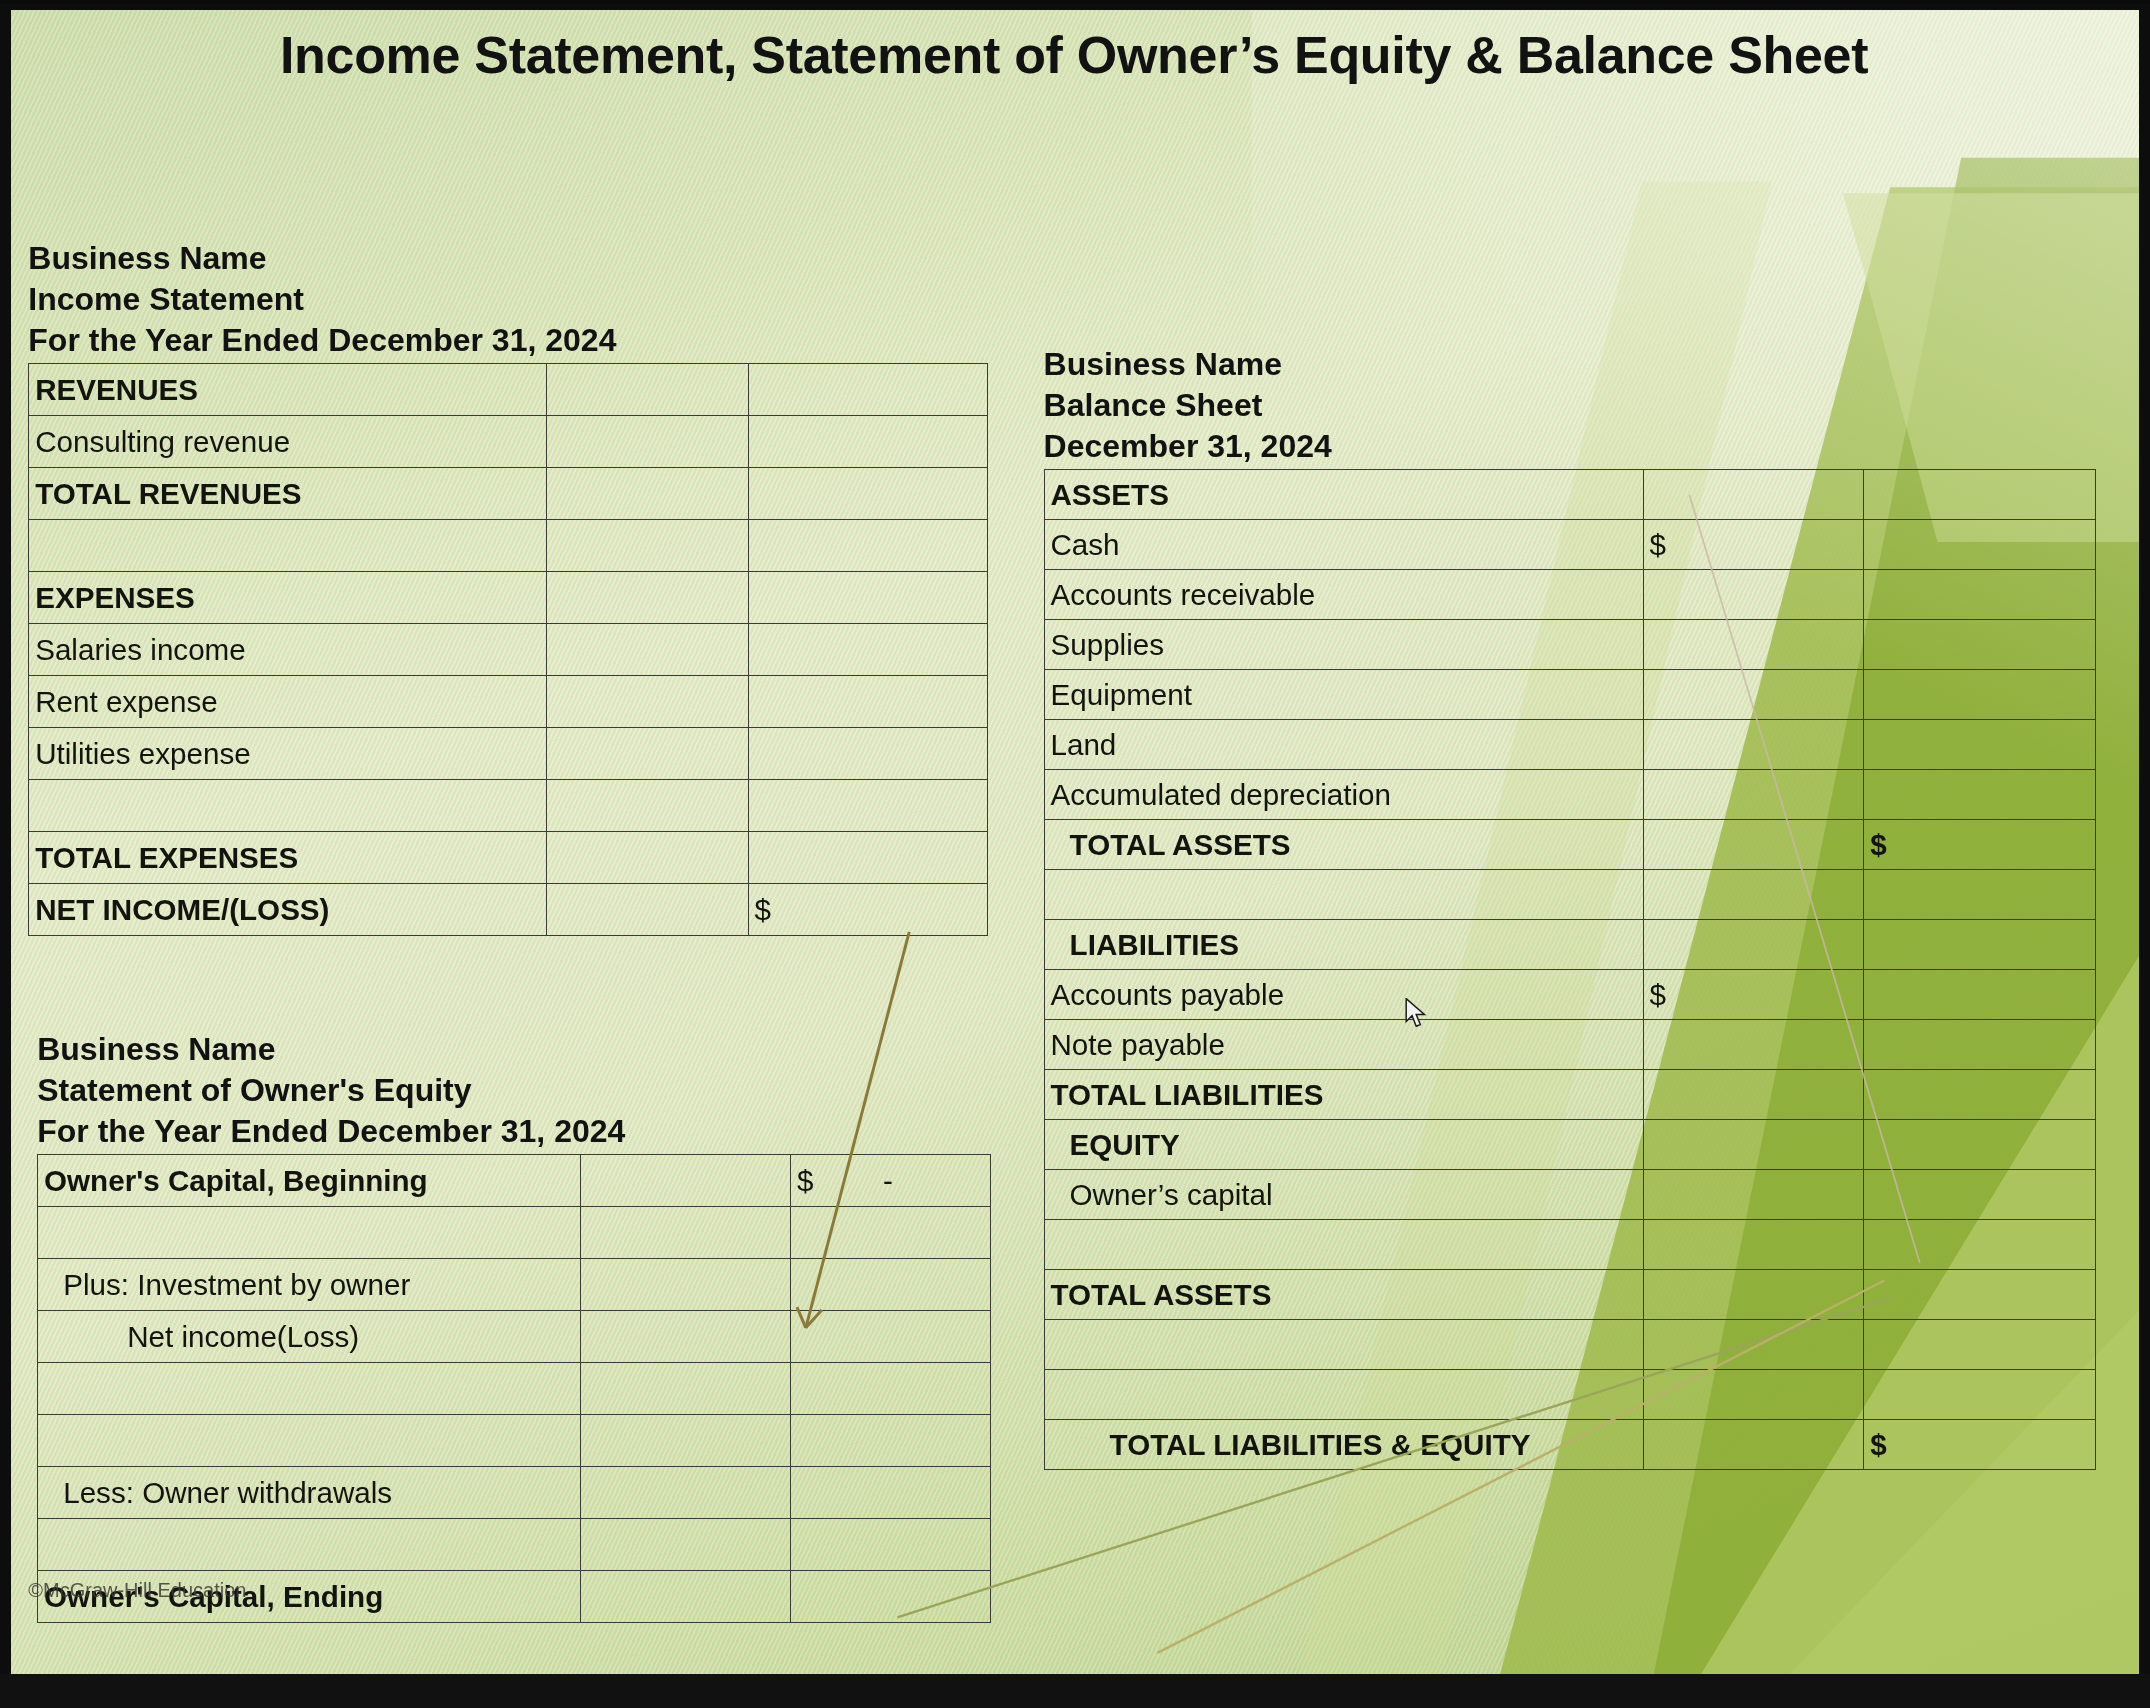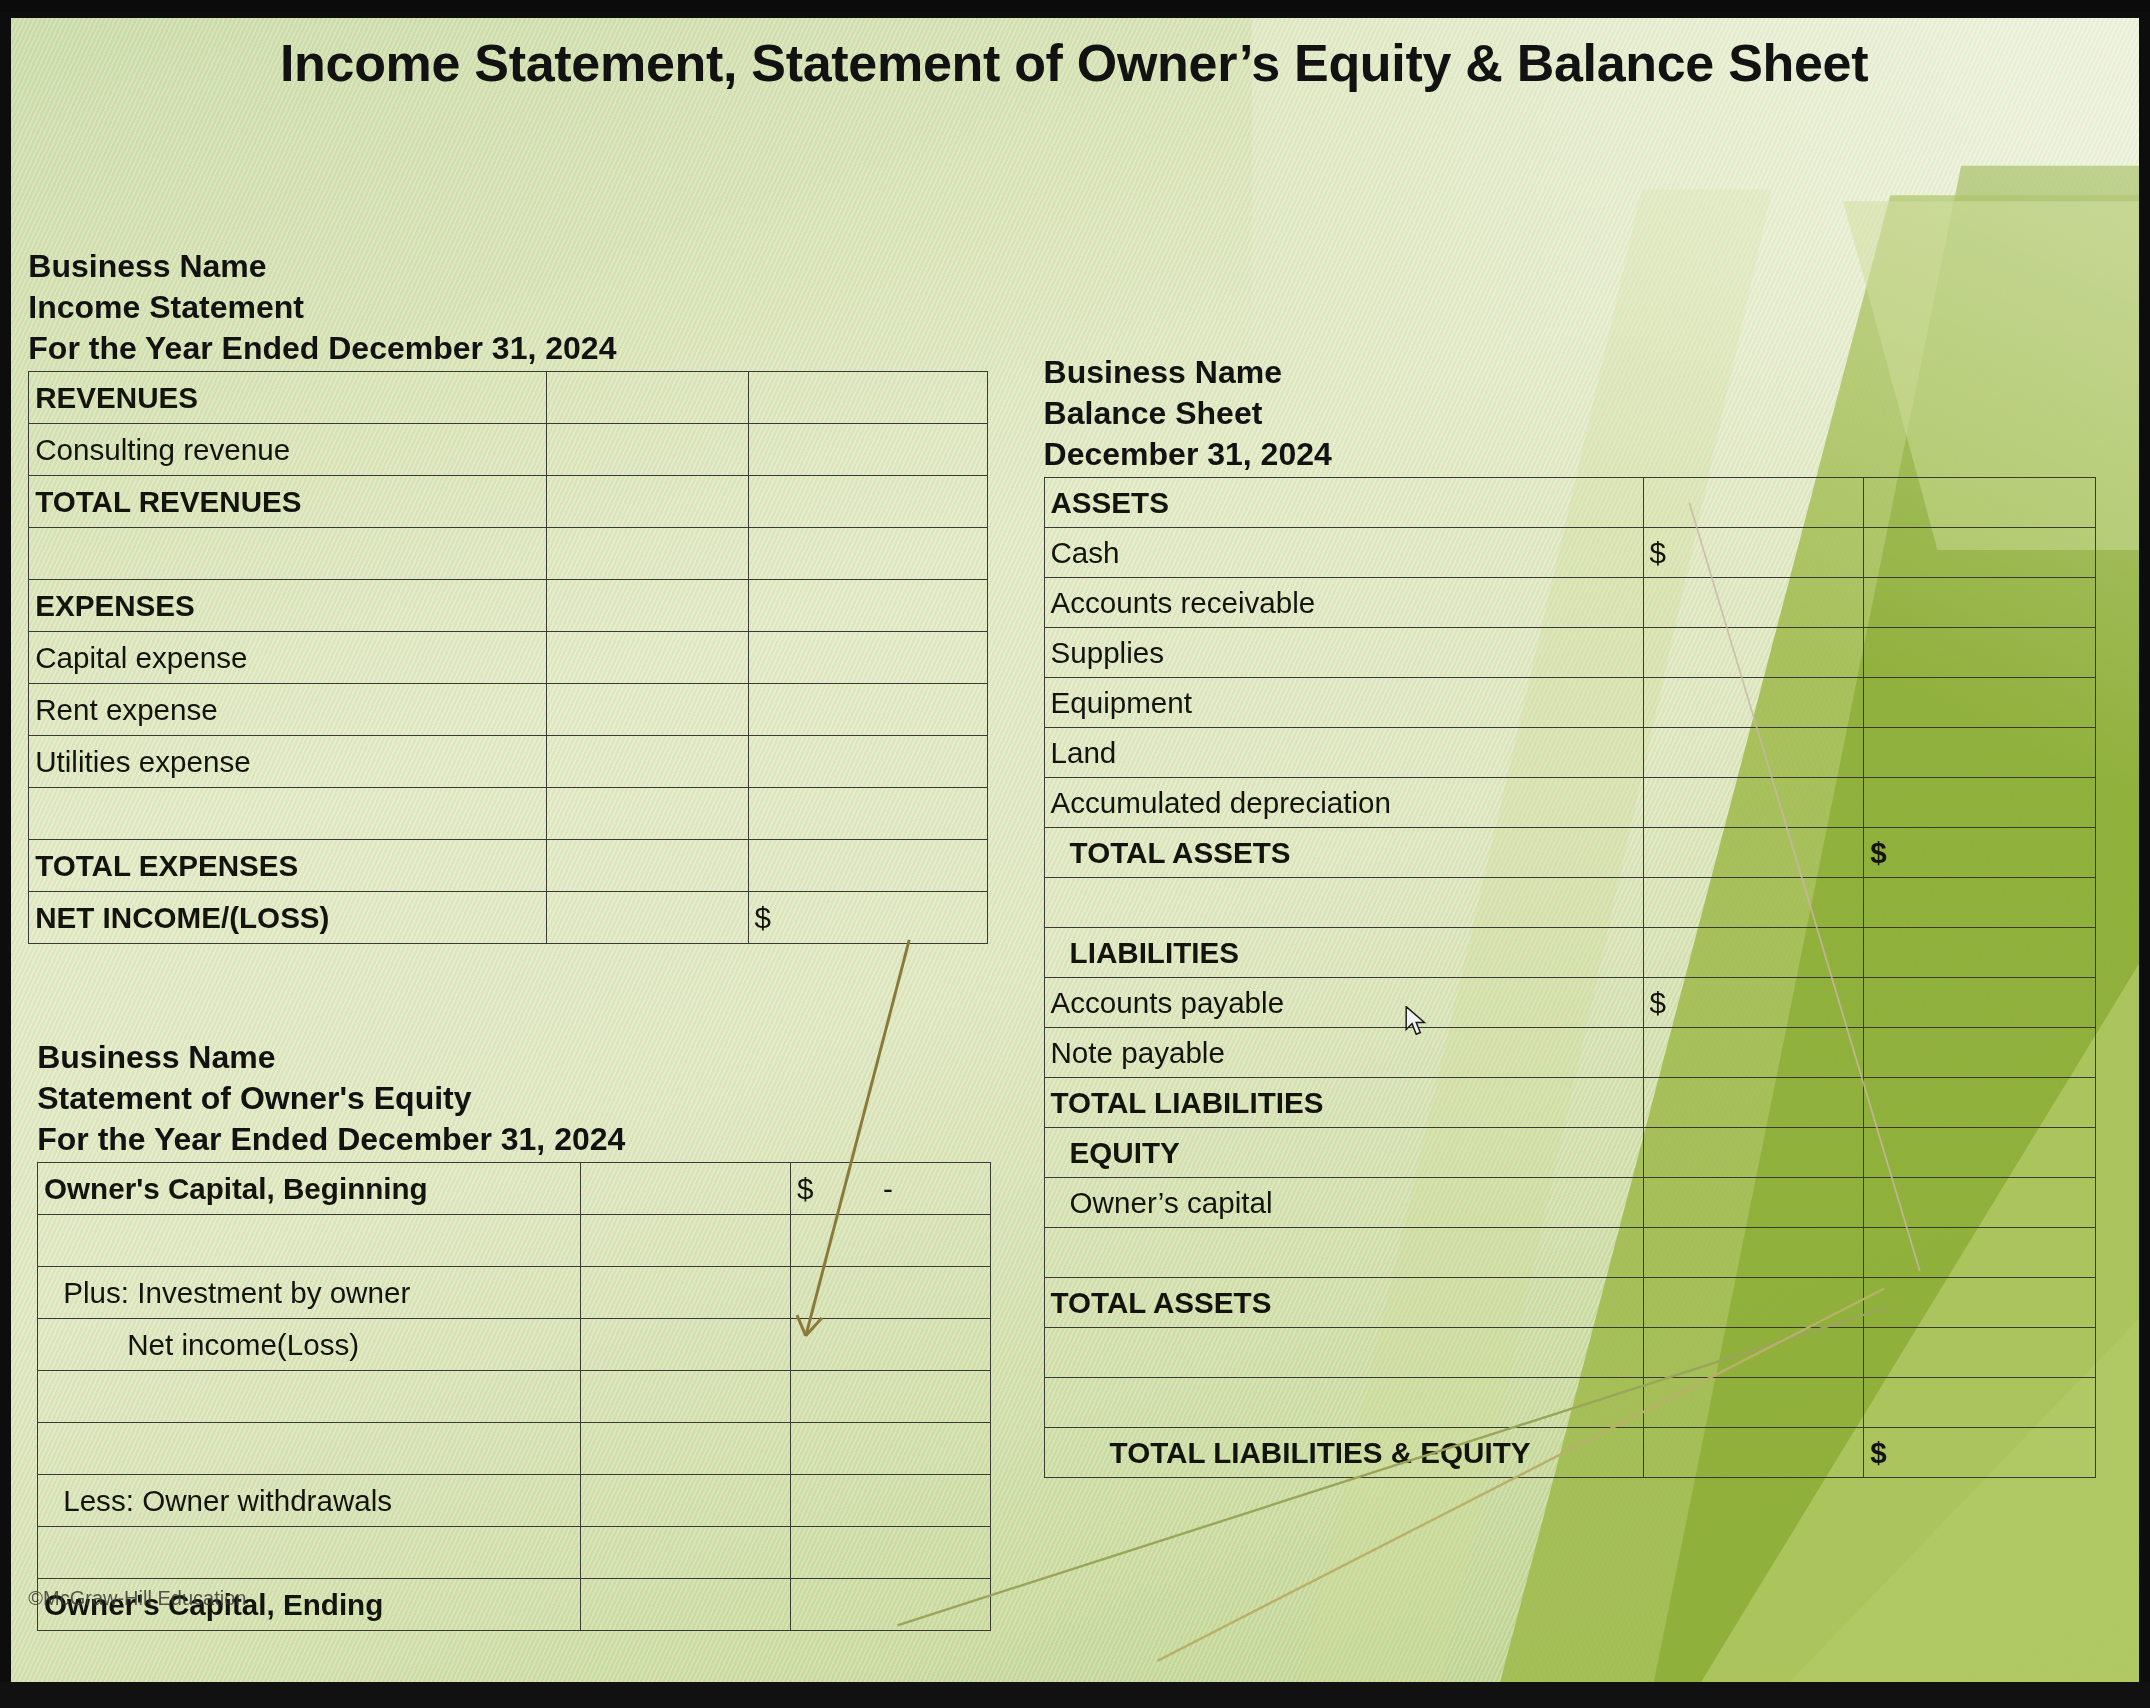--- a/index.html
+++ b/index.html
@@ -10,21 +10,21 @@
   body {
     width: 2151px;
     height: 1709px;
     font-family: "Liberation Sans", sans-serif;
     overflow: hidden;
   }
 
   
   .screen {
     position: absolute;
-    left: 0; top: 12px;
+    left: 0; top: 4px;
     width: 2151px;
     height: 1620px;
     background: #151515;
   }
 
   .slide {
     position: absolute;
     left: 10.6px;
     top: 5.9px;
     width: 2128px;
@@ -208,21 +208,21 @@
             <td></td>
             <td class="c-num"></td>
             <td class="c-num"></td>
           </tr>
           <tr>
             <td class="bold">EXPENSES</td>
             <td class="c-num"></td>
             <td class="c-num"></td>
           </tr>
           <tr>
-            <td>Capital expense</td>
+            <td>Salaries income</td>
             <td class="c-num"></td>
             <td class="c-num"></td>
           </tr>
           <tr>
             <td>Rent expense</td>
             <td class="c-num"></td>
             <td class="c-num"></td>
           </tr>
           <tr>
             <td>Utilities expense</td>

